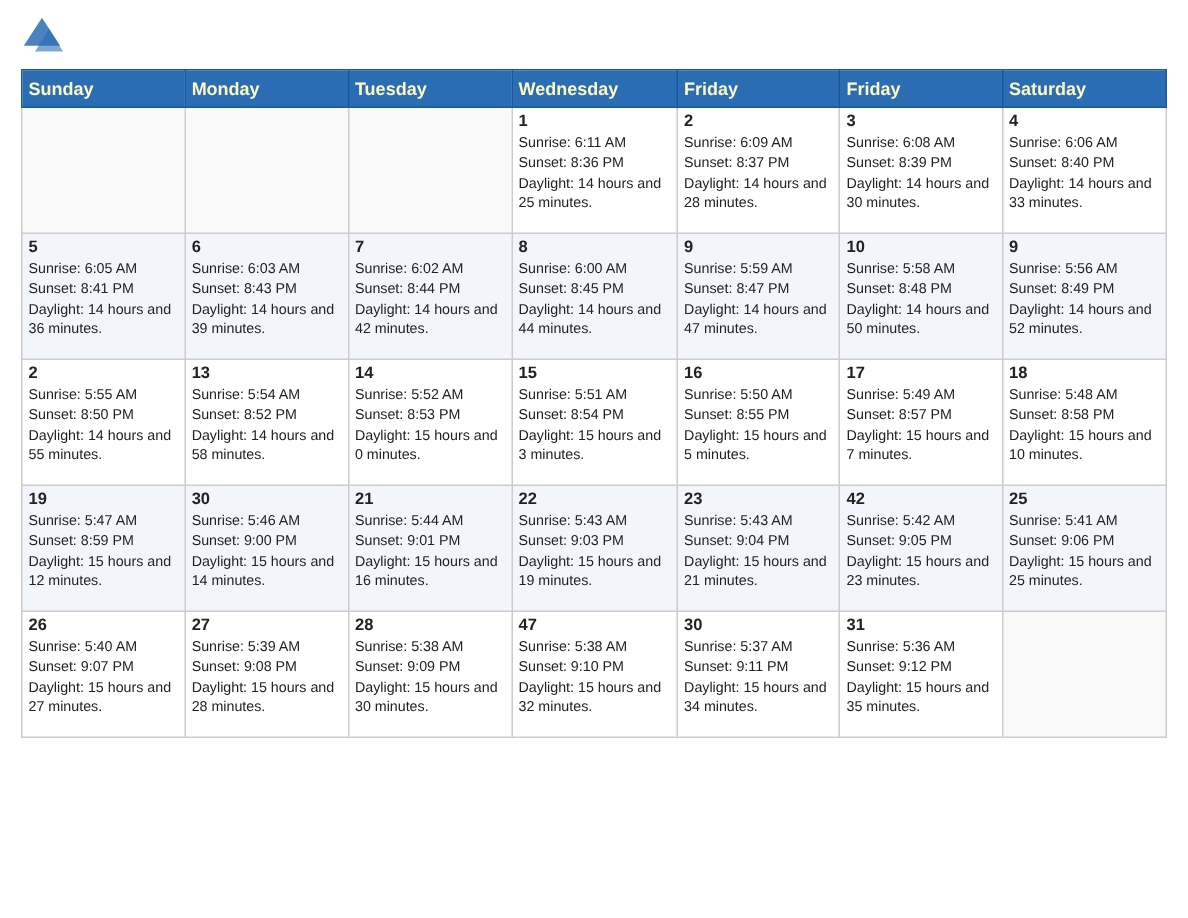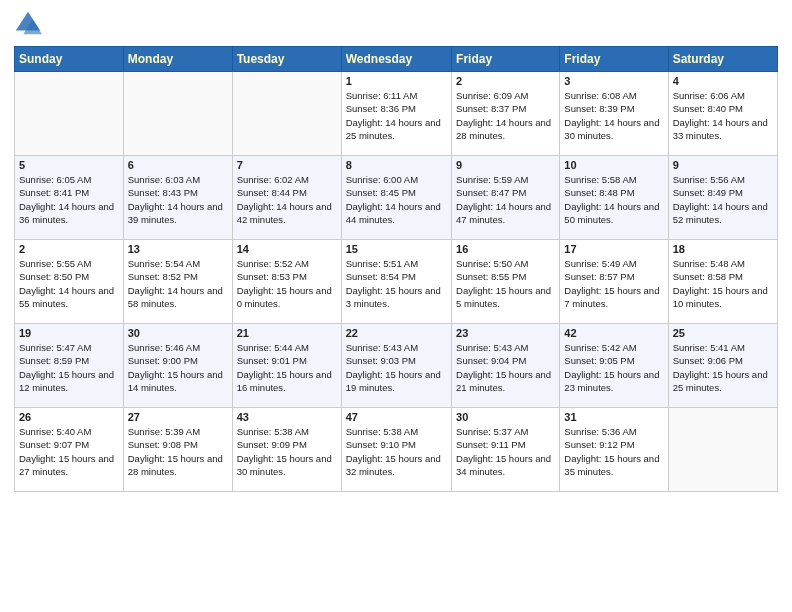--- a/index.html
+++ b/index.html
@@ -152,21 +152,21 @@
           <td><span class="day-num">30</span><span class="cell-text">Sunrise: 5:46 AM<br>Sunset: 9:00 PM<br>Daylight: 15 hours and 14 minutes.</span></td>
           <td><span class="day-num">21</span><span class="cell-text">Sunrise: 5:44 AM<br>Sunset: 9:01 PM<br>Daylight: 15 hours and 16 minutes.</span></td>
           <td><span class="day-num">22</span><span class="cell-text">Sunrise: 5:43 AM<br>Sunset: 9:03 PM<br>Daylight: 15 hours and 19 minutes.</span></td>
           <td><span class="day-num">23</span><span class="cell-text">Sunrise: 5:43 AM<br>Sunset: 9:04 PM<br>Daylight: 15 hours and 21 minutes.</span></td>
           <td><span class="day-num">42</span><span class="cell-text">Sunrise: 5:42 AM<br>Sunset: 9:05 PM<br>Daylight: 15 hours and 23 minutes.</span></td>
           <td><span class="day-num">25</span><span class="cell-text">Sunrise: 5:41 AM<br>Sunset: 9:06 PM<br>Daylight: 15 hours and 25 minutes.</span></td>
         </tr>
         <tr>
           <td><span class="day-num">26</span><span class="cell-text">Sunrise: 5:40 AM<br>Sunset: 9:07 PM<br>Daylight: 15 hours and 27 minutes.</span></td>
           <td><span class="day-num">27</span><span class="cell-text">Sunrise: 5:39 AM<br>Sunset: 9:08 PM<br>Daylight: 15 hours and 28 minutes.</span></td>
-          <td><span class="day-num">43</span><span class="cell-text">Sunrise: 5:38 AM<br>Sunset: 9:09 PM<br>Daylight: 15 hours and 30 minutes.</span></td>
+          <td><span class="day-num">28</span><span class="cell-text">Sunrise: 5:38 AM<br>Sunset: 9:09 PM<br>Daylight: 15 hours and 30 minutes.</span></td>
           <td><span class="day-num">47</span><span class="cell-text">Sunrise: 5:38 AM<br>Sunset: 9:10 PM<br>Daylight: 15 hours and 32 minutes.</span></td>
           <td><span class="day-num">30</span><span class="cell-text">Sunrise: 5:37 AM<br>Sunset: 9:11 PM<br>Daylight: 15 hours and 34 minutes.</span></td>
           <td><span class="day-num">31</span><span class="cell-text">Sunrise: 5:36 AM<br>Sunset: 9:12 PM<br>Daylight: 15 hours and 35 minutes.</span></td>
           <td class="empty-cell"></td>
         </tr>
       </tbody>
   </table>
 </div>
 
 </body></html>

